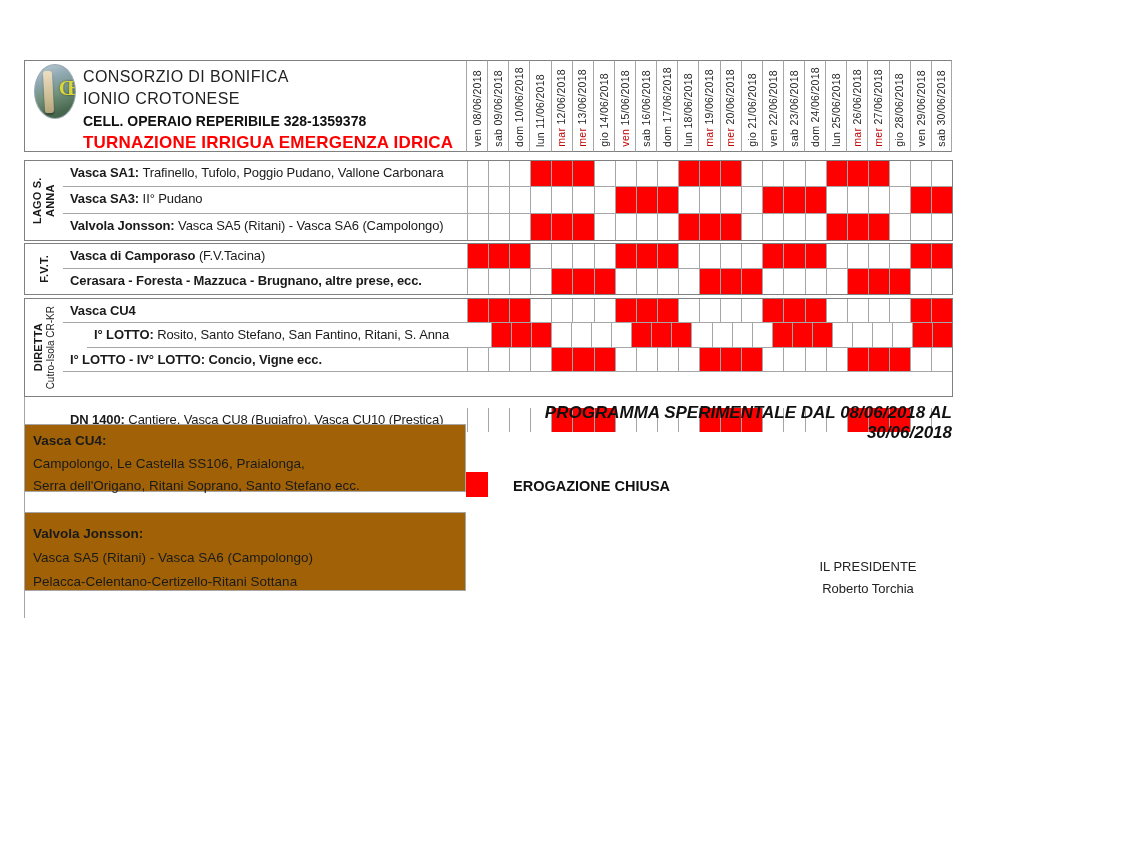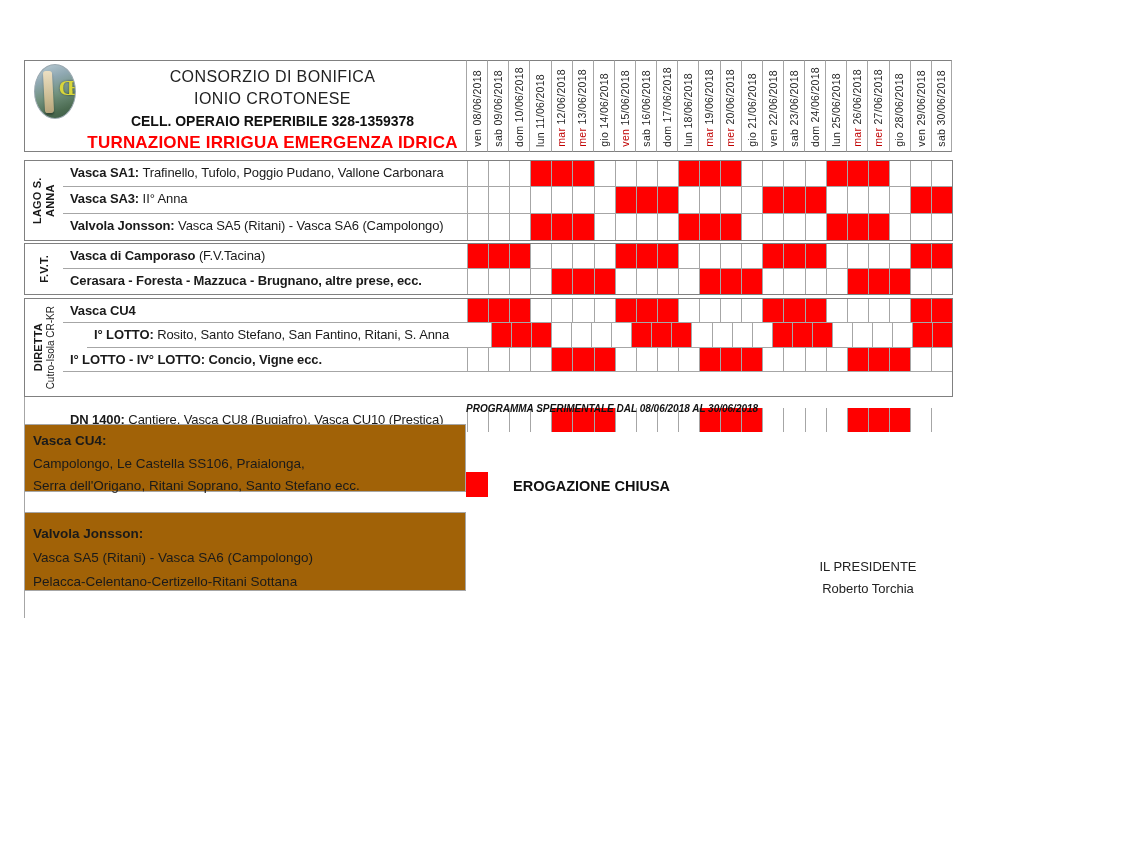--- a/index.html
+++ b/index.html
@@ -19,21 +19,21 @@
           border:1px solid var(--bandline);border-right:none;background:#fff;}
   .logo{position:absolute;left:9px;top:3px;width:42px;height:55px;border-radius:50%;
         background:linear-gradient(160deg,#bccdd6 0%,#8fa8b2 28%,#70907c 55%,#4a6a50 82%,#3c5a44 100%);
         border:1px solid #9aa8b0;overflow:hidden;}
   .logo .colshape{position:absolute;left:9px;top:6px;width:9px;height:42px;border-radius:3px;
         background:linear-gradient(180deg,#ecdfc2,#c9b98f 70%,#b5a47c);transform:rotate(-3deg);
         box-shadow:0 2px 2px rgba(0,0,0,.35);}
   .logo .monogram{position:absolute;right:1px;top:13px;font-family:"Liberation Serif",serif;
         font-weight:bold;font-size:21px;color:#d8d63a;letter-spacing:-7px;line-height:1;
         text-shadow:0 0 2px rgba(0,0,0,.45);}
-  .hdrtext{position:absolute;left:58px;right:4px;top:0;bottom:0;text-align:center;padding-top:5px;}
+  .hdrtext{position:absolute;left:58px;right:4px;top:0;bottom:0;padding-top:5px;}
   .orgline{font-size:16px;letter-spacing:.4px;line-height:22px;color:#222;}
   .phoneline{font-size:14px;font-weight:bold;line-height:21px;margin-top:1px;color:#111;}
   .bigtitle{font-size:17px;font-weight:bold;color:var(--titlered);line-height:22px;letter-spacing:.2px;}
 
   
   .datecell{position:absolute;top:60px;height:92px;border-left:1px solid var(--gridline);
             border-top:1px solid var(--bandline);border-bottom:1px solid var(--bandline);
             display:flex;justify-content:center;align-items:flex-end;padding-bottom:4px;background:#fff;}
   .datecell.last{border-right:1px solid var(--gridline);}
   .vt{display:inline-block;writing-mode:vertical-rl;transform:rotate(180deg);
@@ -51,22 +51,22 @@
   .row{position:absolute;left:38px;right:0;display:flex;border-bottom:1px solid var(--gridline);}
   .row.lastrow{border-bottom:none;}
   .rowlabel{flex:0 0 404px;padding:4px 2px 0 7px;font-size:13px;letter-spacing:-.1px;
             white-space:nowrap;overflow:hidden;}
   .rowlabel b{letter-spacing:-.1px;}
   .cells{flex:1;display:flex;}
   .cell{flex:1;border-left:1px solid var(--gridline);background:#fff;}
   .cell.on{background:var(--closed);}
 
   
-  .prognote{position:absolute;left:466px;top:403px;width:486px;text-align:left;
-            font-weight:bold;font-style:italic;font-size:10px;color:#111;}
+  .prognote{position:absolute;left:466px;top:403px;width:486px;text-align:right;
+            font-weight:bold;font-style:italic;font-size:17px;color:#111;}
 
   
   .nbox{position:absolute;left:24px;width:442px;border:1px solid var(--gridline);
         background:#a16207;font-size:13.5px;padding-left:8px;}
   .nbox .t{font-weight:bold;}
   .nbox1{top:424px;height:68px;padding-top:5px;line-height:22.5px;}
   .nbox2{top:512px;height:79px;padding-top:9px;line-height:24px;}
 
   
   .legendswatch{position:absolute;left:466px;top:472px;width:22px;height:25px;background:var(--closed);}
@@ -196,21 +196,21 @@
             <div class="cell"></div>
             <div class="cell on"></div>
             <div class="cell on"></div>
             <div class="cell on"></div>
             <div class="cell"></div>
             <div class="cell"></div>
             <div class="cell"></div>
           </div>
         </div>
         <div class="row" style="top: 26.3333px; height: 26.3333px;">
-          <div class="rowlabel"><b>Vasca SA3:</b><span> II° Anna</span></div>
+          <div class="rowlabel"><b>Vasca SA3:</b><span> II° Pudano</span></div>
           <div class="cells">
             <div class="cell"></div>
             <div class="cell"></div>
             <div class="cell"></div>
             <div class="cell"></div>
             <div class="cell"></div>
             <div class="cell"></div>
             <div class="cell"></div>
             <div class="cell on"></div>
             <div class="cell on"></div>

